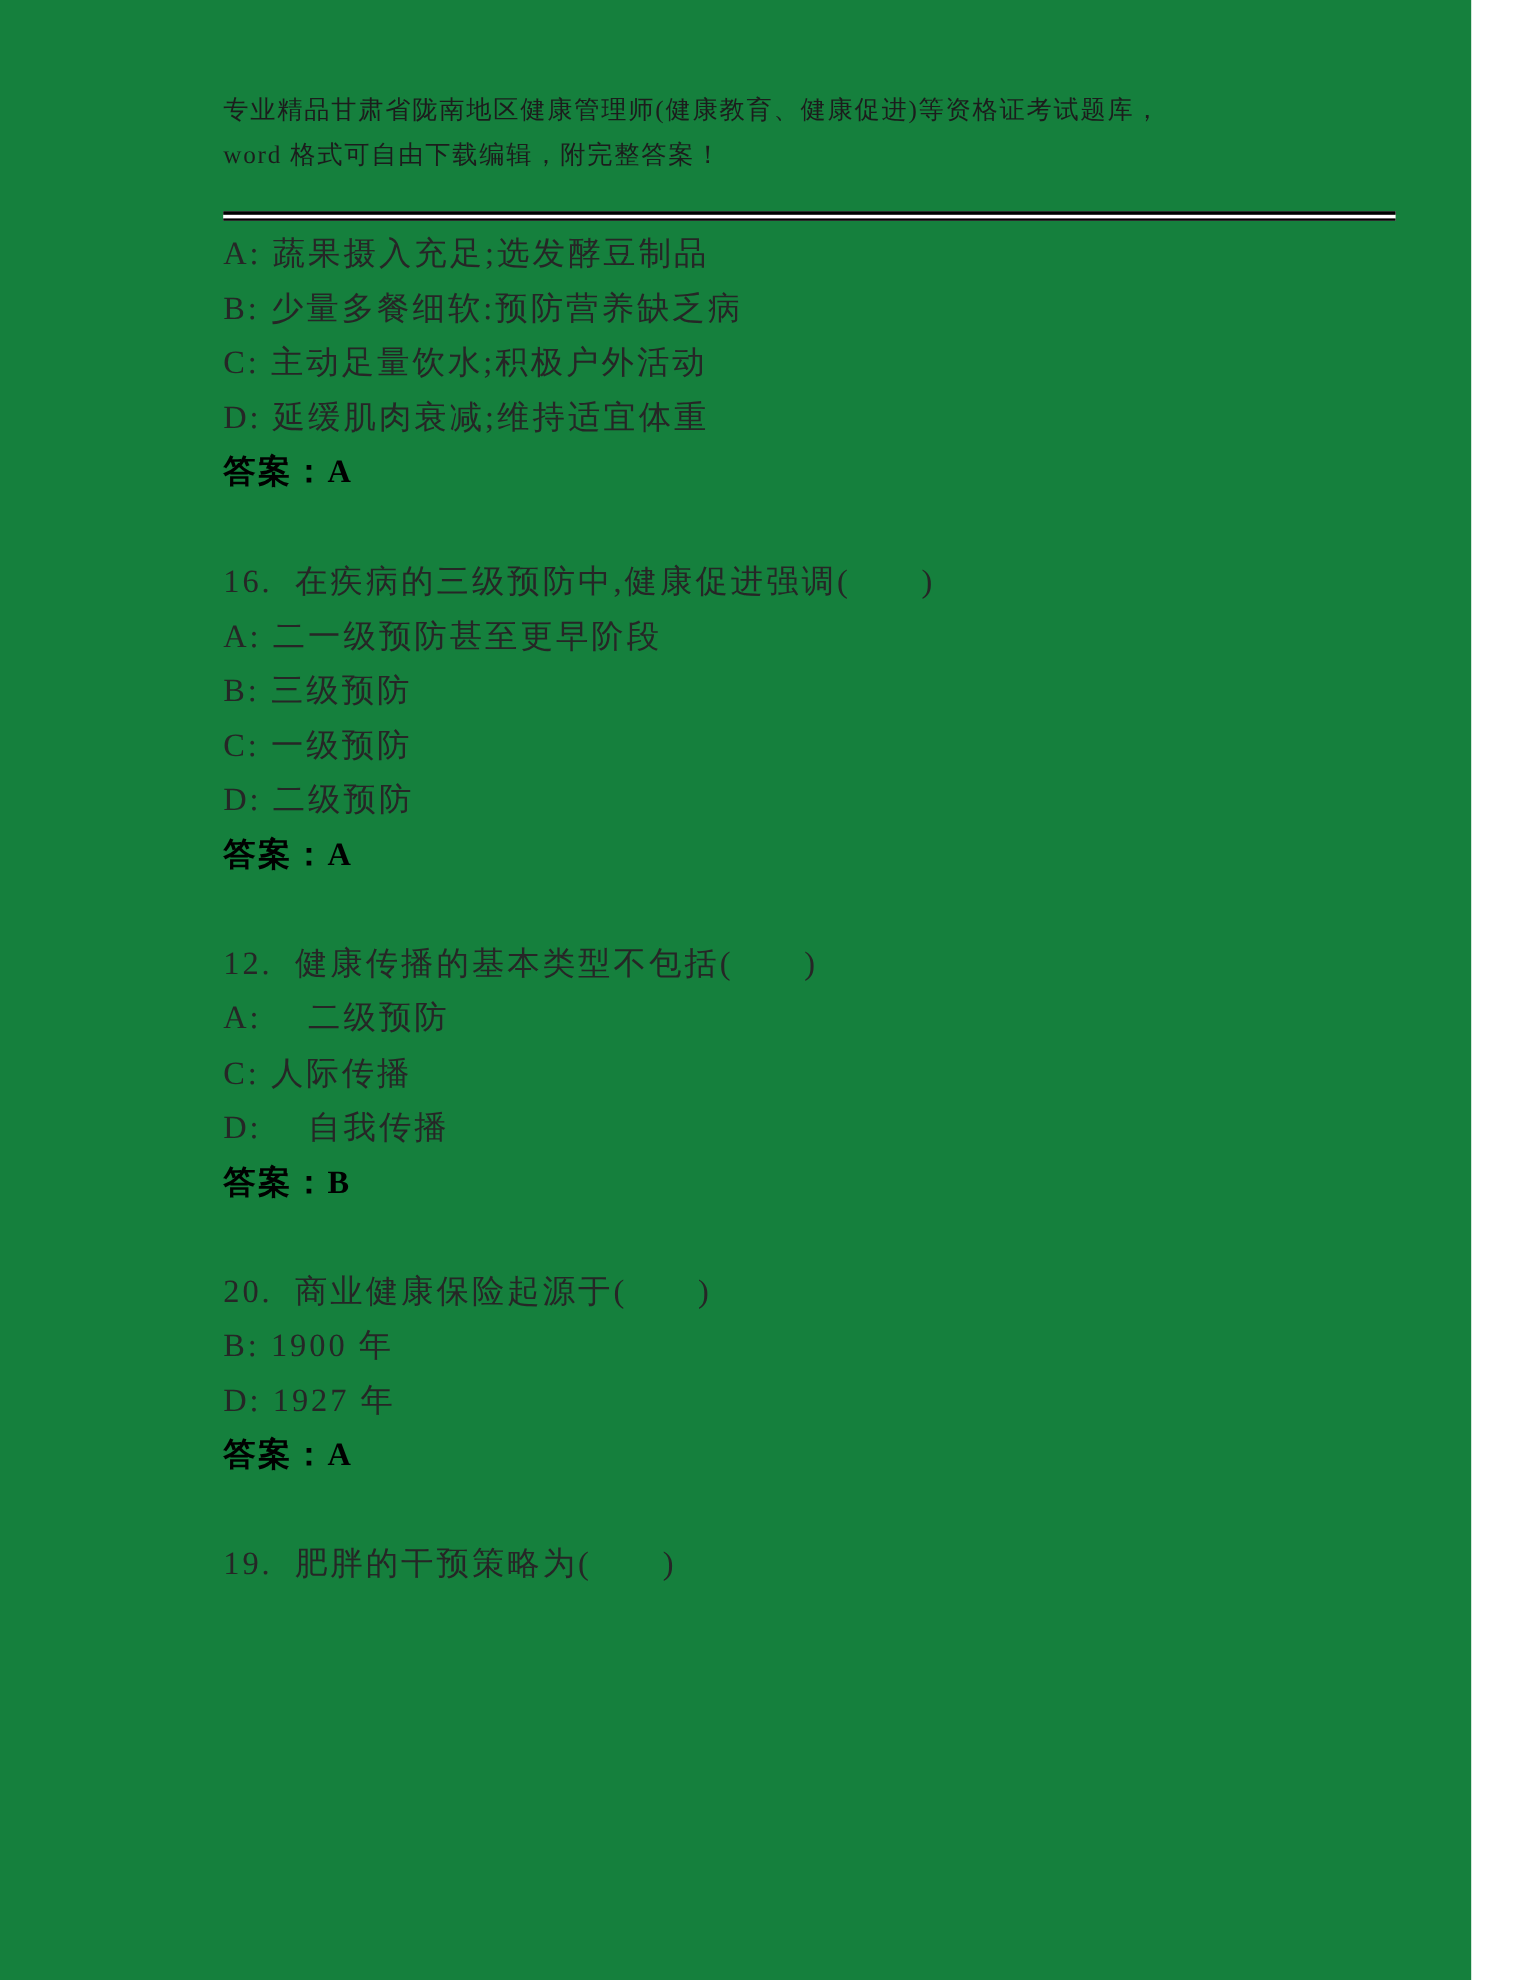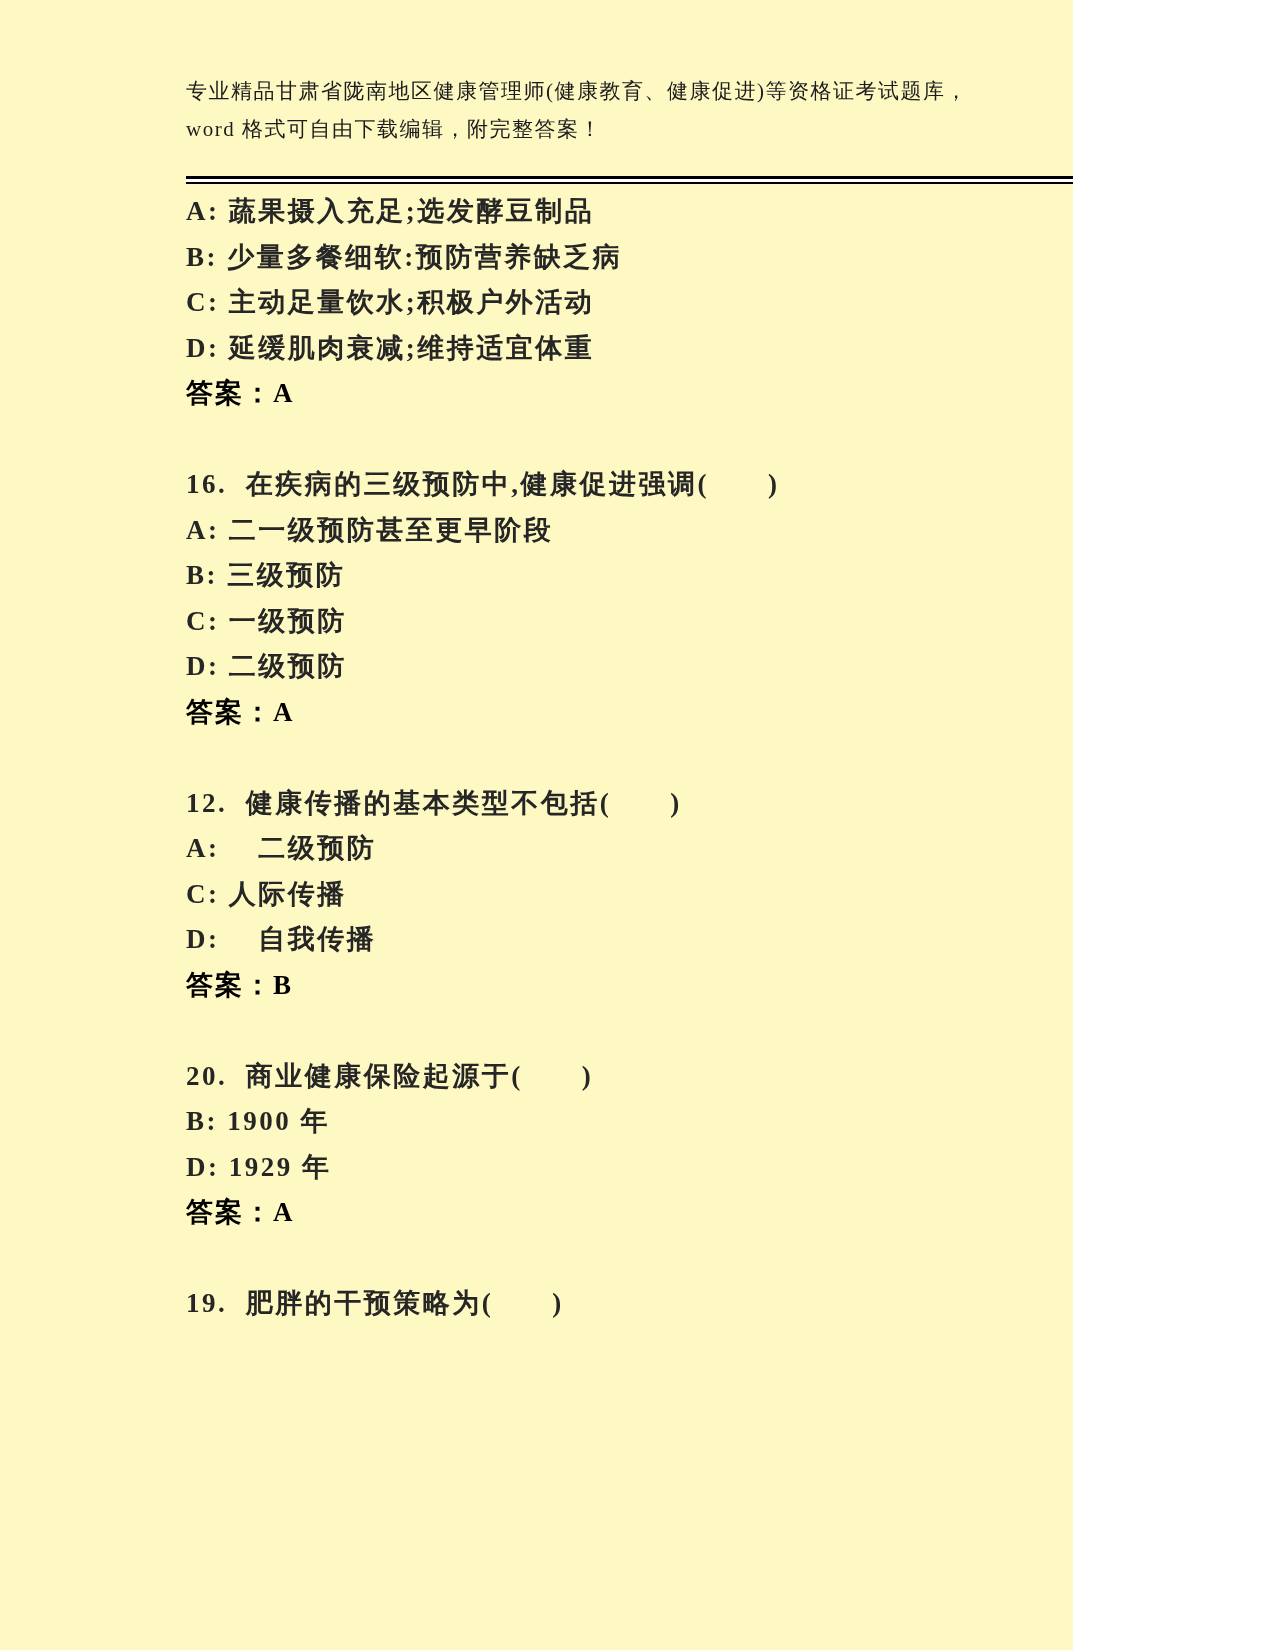--- a/index.html
+++ b/index.html
@@ -2,23 +2,23 @@
 <html><head>
 <meta charset="utf-8">
 <style>
   html, body {
     margin: 0;
     padding: 0;
     background: #ffffff;
   }
   .page {
     position: relative;
-    width: 1073px;
+    width: 1226px;
     height: 1650px;
-    background: #fef9c3;
+    background: #15803d;
     overflow: hidden;
     font-family: "Liberation Serif", "DejaVu Serif", serif;
     color: #222222;
   }
   .header {
     position: absolute;
     left: 186px;
     top: 72px;
     width: 920px;
   }
@@ -47,21 +47,21 @@
     width: 980px;
   }
   .line {
     margin: 0;
     height: 45.5px;
     line-height: 45.5px;
     font-size: 27px;
     letter-spacing: 2.5px;
     white-space: pre;
     color: #262626;
-    font-weight: 700;
+    font-weight: 400;
   }
   .answer {
     font-weight: 700;
     color: #000000;
     letter-spacing: 2px;
   }
   .gap {
     height: 45.5px;
   }
 </style>
@@ -106,21 +106,21 @@
       <p class="line">C: 人际传播</p>
       <p class="line">D: 　自我传播</p>
       <p class="line answer">答案：B</p>
     </div>
 
     <div class="gap"></div>
 
     <div>
       <p class="line">20.  商业健康保险起源于(　　)</p>
       <p class="line">B: 1900 年</p>
-      <p class="line">D: 1929 年</p>
+      <p class="line">D: 1927 年</p>
       <p class="line answer">答案：A</p>
     </div>
 
     <div class="gap"></div>
 
     <div>
       <p class="line">19.  肥胖的干预策略为(　　)</p>
     </div>
 
   </div>

